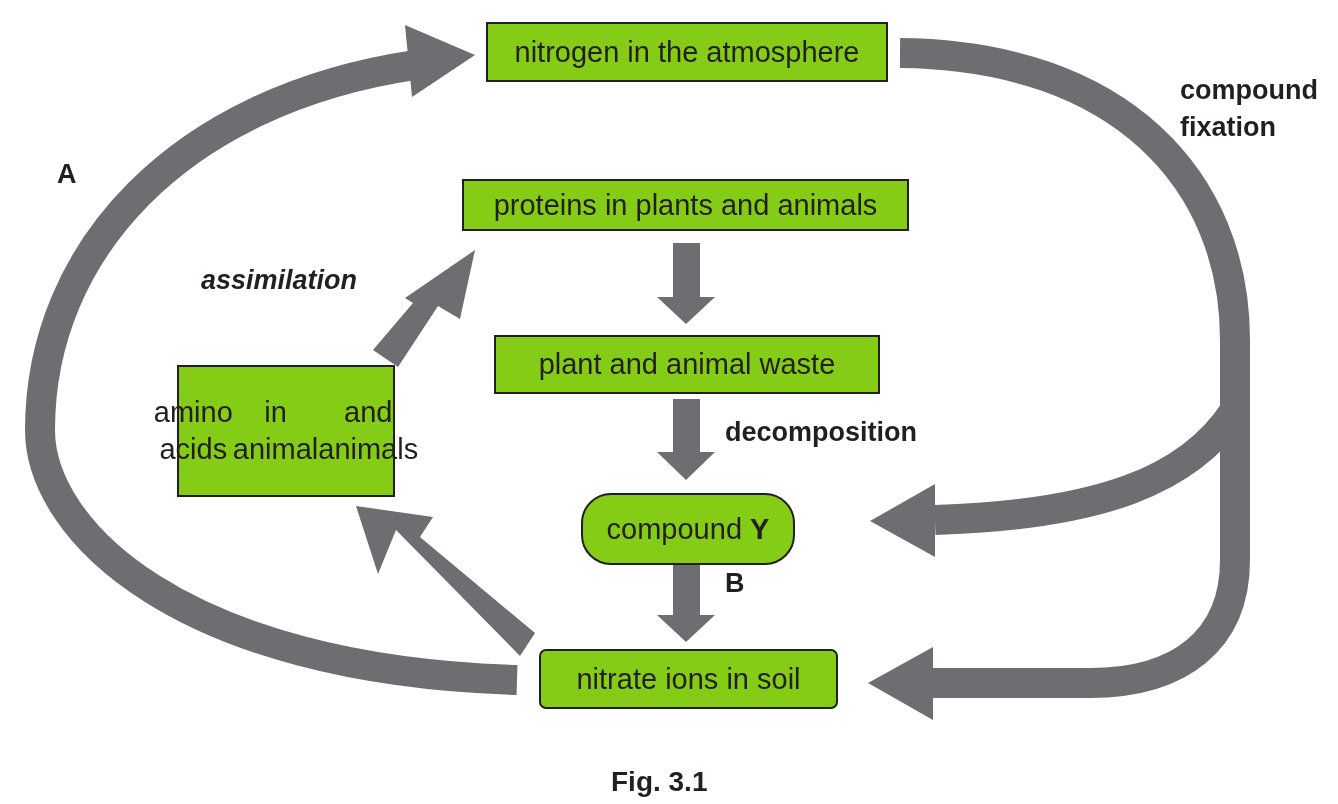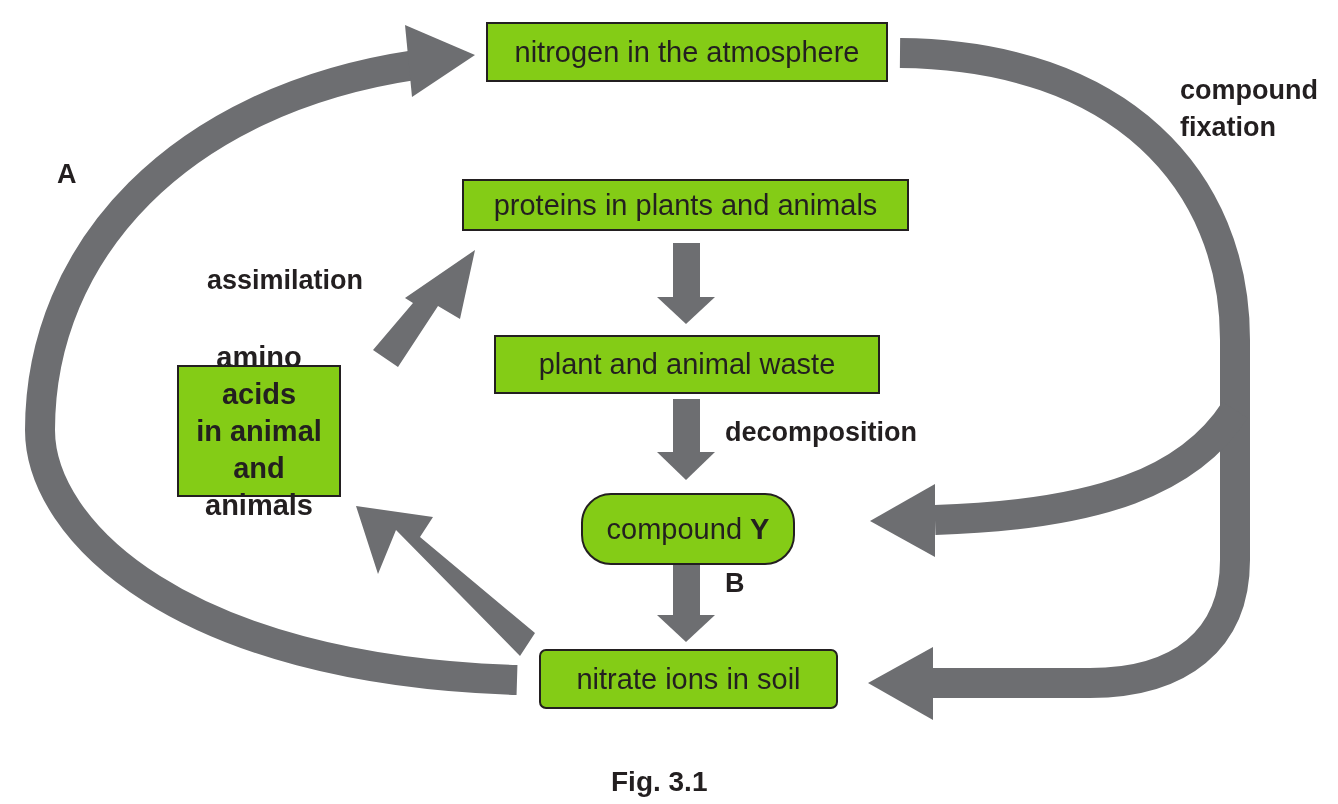--- a/index.html
+++ b/index.html
@@ -55,28 +55,28 @@
 </div>
 
 <div class="box" style="left:581px; top:493px; width:214px; height:72px;border-radius:30px;">
   <span><span style="white-space:pre;">compound </span><b>Y</b></span>
 </div>
 
 <div class="box" style="left:539px; top:649px; width:299px; height:60px;border-radius:7px;">
   <span>nitrate ions in soil</span>
 </div>
 
-<div class="box" style="left:177px; top:365px; width:164px; height:132px; flex-direction:column;font-weight:bold;">
+<div class="box" style="left:177px; top:365px; width:218px; height:132px; flex-direction:row;">
   <span>amino acids</span>
   <span>in animal</span>
   <span>and animals</span>
 </div>
 
 <div class="lbl" style="left:57px; top:158px;">A</div>
-<div class="lbl" style="left:207px; top:264px;">assimilation</div>
+<div class="lbl" style="left:201px; top:264px;font-style:italic;">assimilation</div>
 <div class="lbl" style="left:725px; top:416px;">decomposition</div>
 <div class="lbl" style="left:725px; top:567px;">B</div>
 <div class="lbl" style="left:1180px; top:74px;">
   <div>compound</div>
   <div style="margin-top:5px;">fixation</div>
 </div>
 
 <div class="caption" style="left:611px; top:766px;">Fig. 3.1</div>
 
 </body></html>

